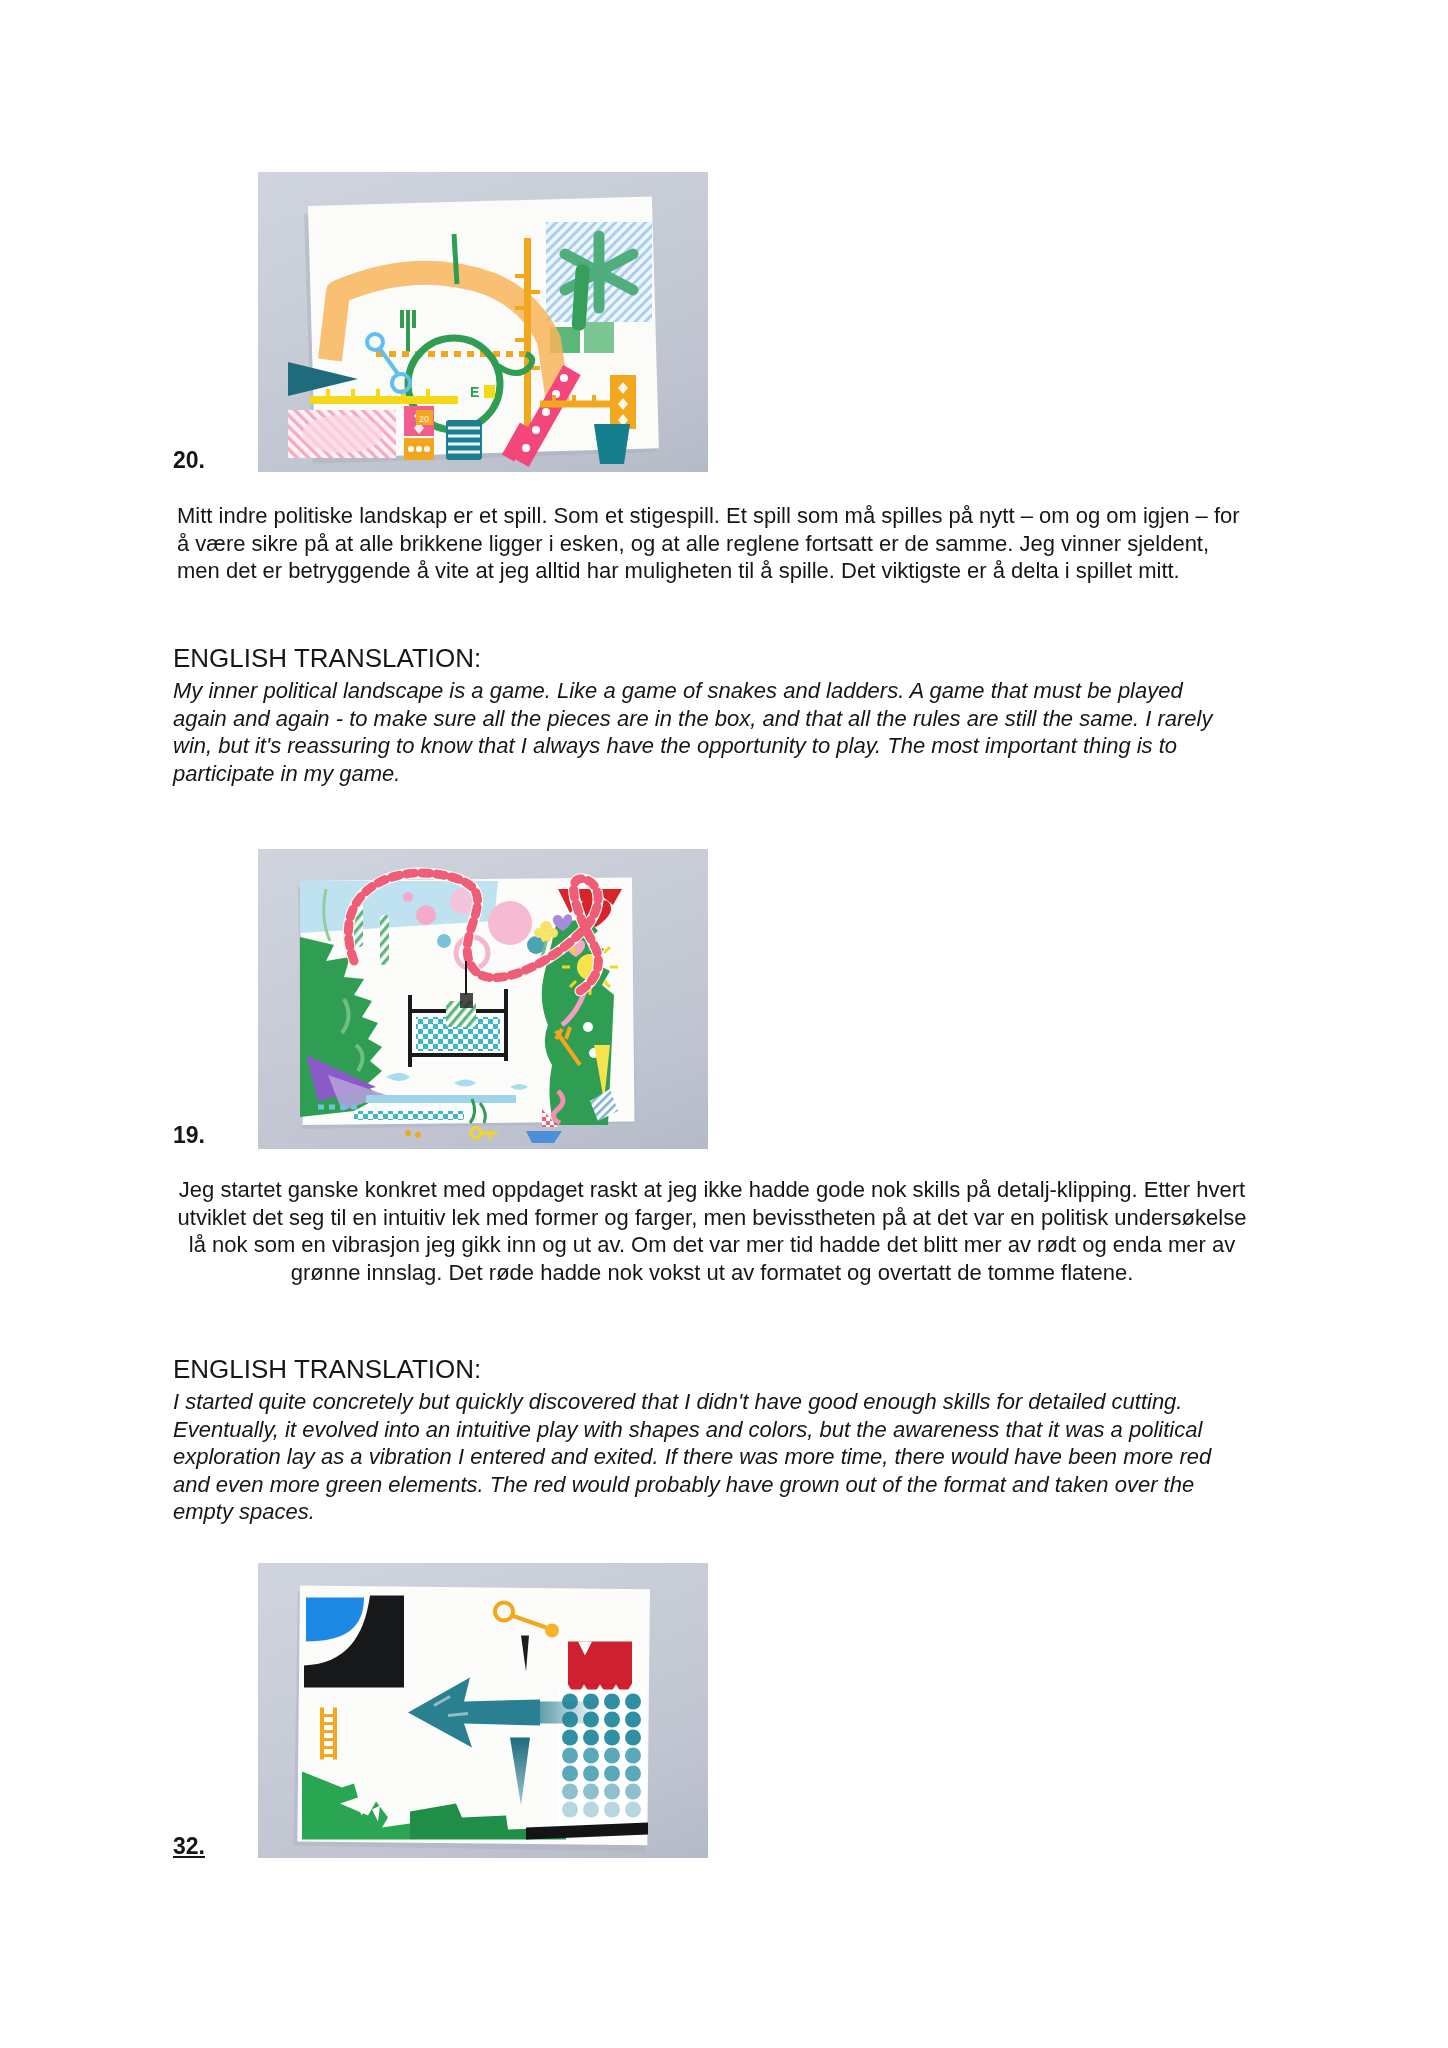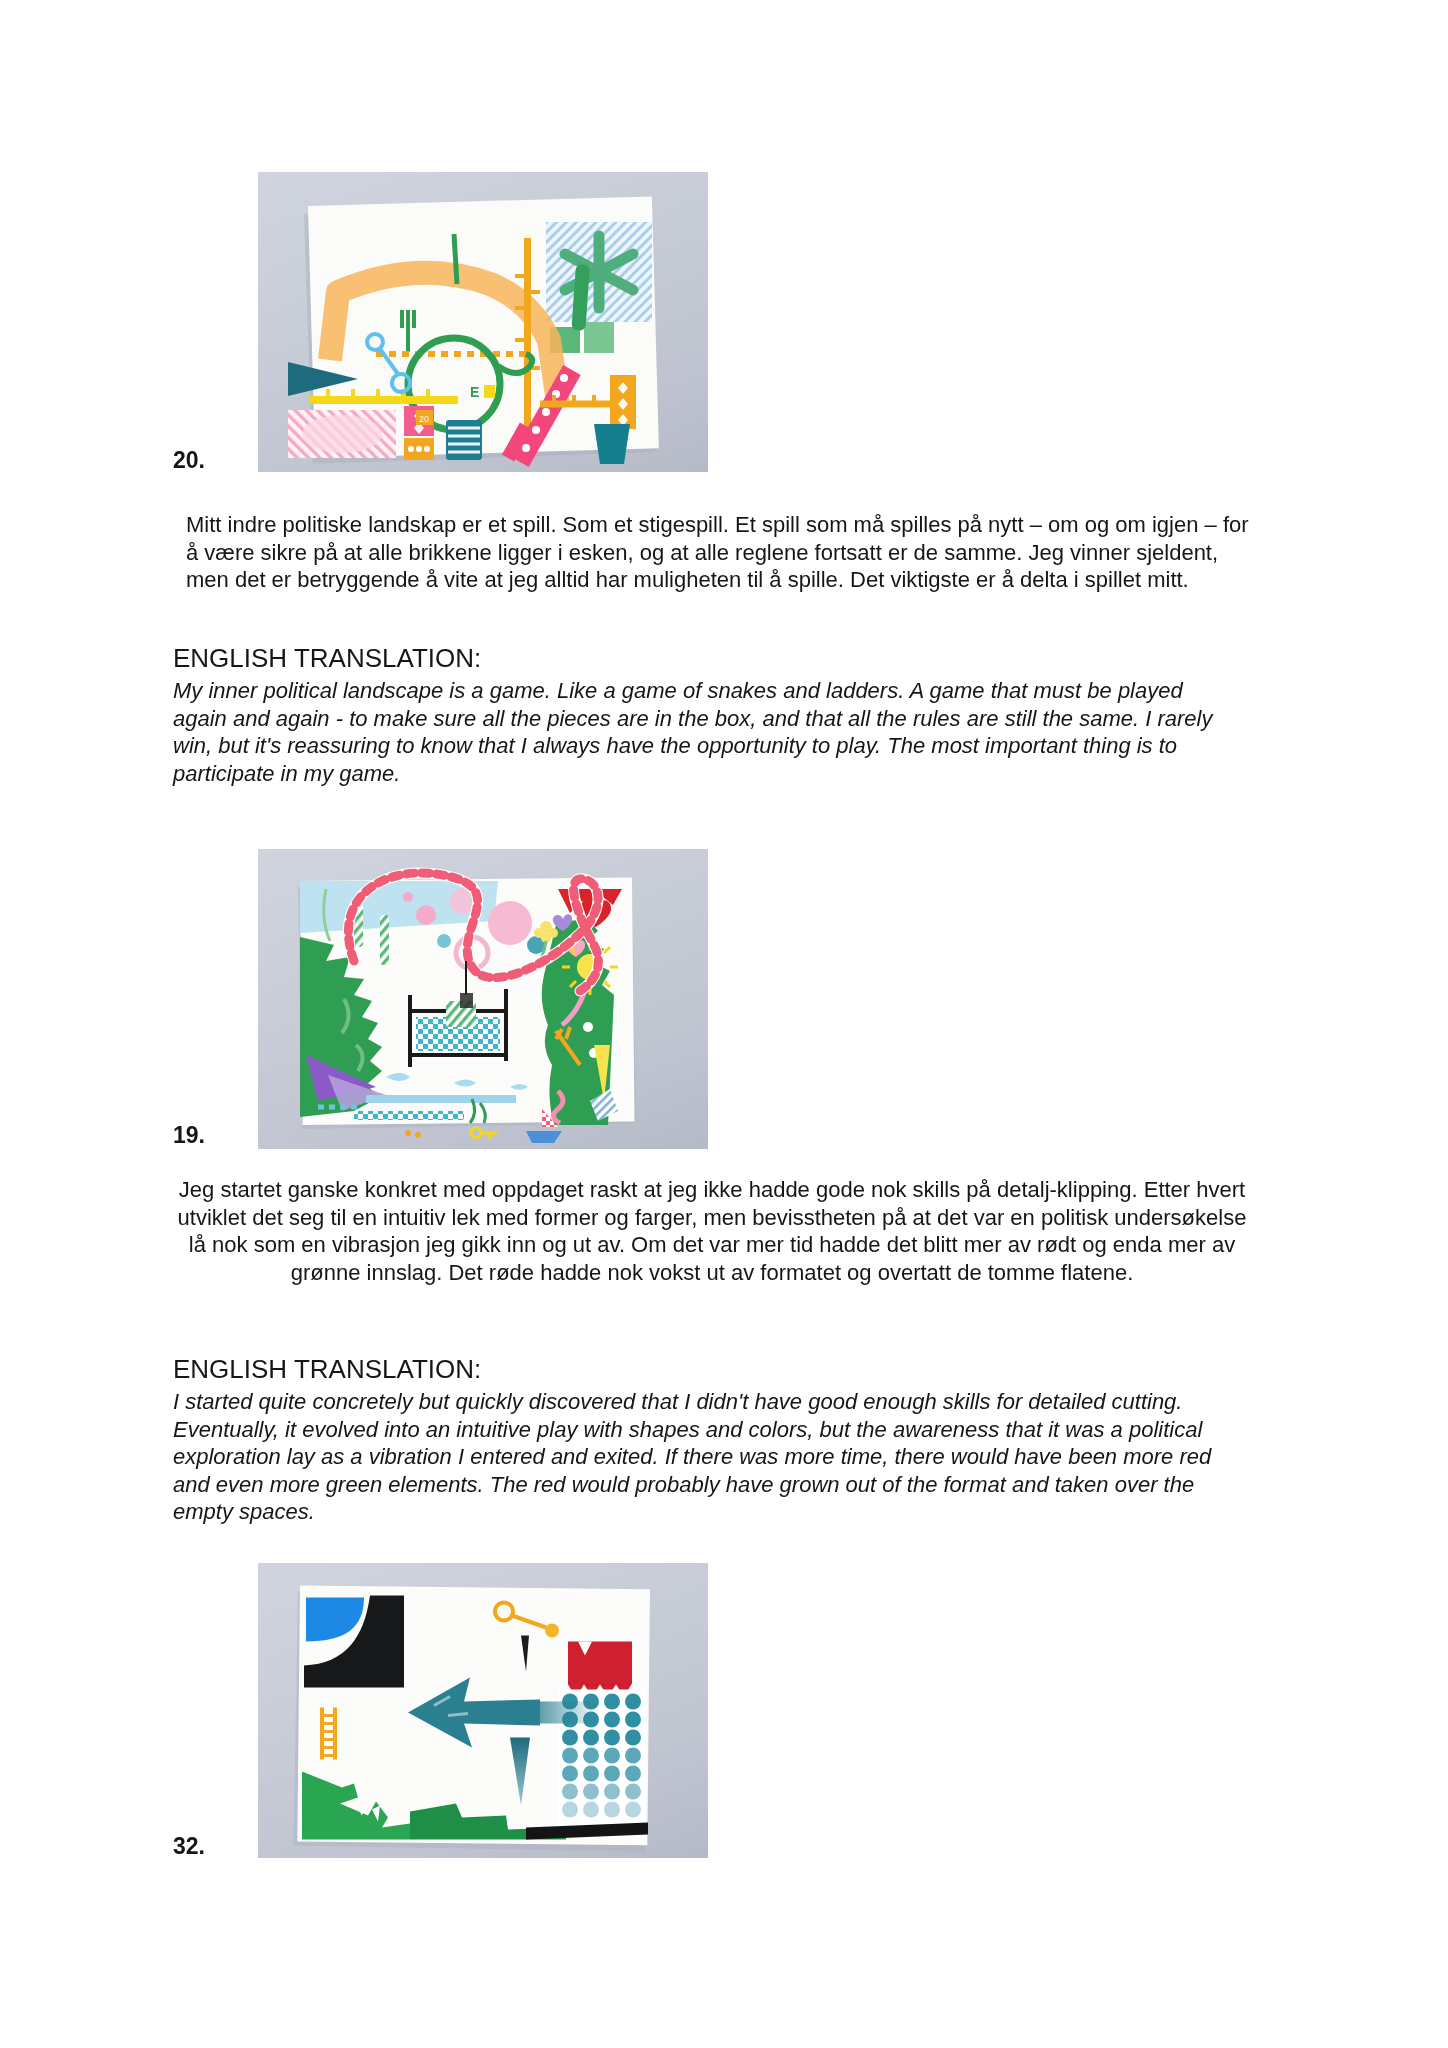--- a/index.html
+++ b/index.html
@@ -9,21 +9,21 @@
   .photo{position:absolute;left:258px;width:450px;height:300px;
          background:linear-gradient(160deg,#d0d4de 0%,#c7ccd7 40%,#bfc4d0 75%,#b4bac6 100%);}
   .photo svg{display:block;width:450px;height:300px;}
   #photo-30{top:172px;}
   #photo-31{top:849px;}
   #photo-32{top:1563px;height:295px;}
 
   .num-label{position:absolute;left:173px;font-size:23px;font-weight:bold;line-height:27px;}
   #label-30{top:447px;}
   #label-31{top:1122px;}
-  #label-32{top:1833px;}
+  #label-32{top:1833px;text-decoration:underline;}
 
   .para{position:absolute;left:173px;width:1078px;font-size:22px;line-height:27.5px;}
   .para.italic{font-style:italic;width:1060px;}
   .t-head{position:absolute;left:173px;font-size:26px;line-height:27px;}
 
   #no-30{top:498px;}
   #head-30{top:645px;}
   #en-30{top:677px;}
   #no-31{top:1176px;text-align:center;}
   #head-31{top:1356px;}
@@ -94,21 +94,21 @@
       <path d="M296,232 v-9 M316,232 v-9 M336,232 v-9 M356,232 v-9" stroke="#f2a71f" stroke-width="4"></path>
       <rect x="352" y="203" width="26" height="54" fill="#f2a71f"></rect>
       <path d="M365,210 l5,6 -5,6 -5,-6 z M365,226 l5,6 -5,6 -5,-6 z M365,242 l5,6 -5,6 -5,-6 z" fill="#fff" opacity="0.9"></path>
       <polygon points="336,252 372,252 366,292 342,292" fill="#157f8d"></polygon>
       <text x="212" y="225" font-size="14" font-weight="bold" fill="#2f9e52" font-family="Liberation Sans, sans-serif">E</text>
       <rect x="226" y="213" width="11" height="13" fill="#f6d916"></rect>
     </svg>
   </figure>
 
   <div class="num-label" id="label-30">20.</div>
-  <p class="para" id="no-30" style="margin:13px">Mitt indre politiske landskap er et spill. Som et stigespill. Et spill som må spilles på nytt – om og om igjen – for å være sikre på at alle brikkene ligger i esken, og at alle reglene fortsatt er de samme. Jeg vinner sjeldent, men det er betryggende å vite at jeg alltid har muligheten til å spille. Det viktigste er å delta i spillet mitt.</p>
+  <p class="para" id="no-30" style="margin:4px">Mitt indre politiske landskap er et spill. Som et stigespill. Et spill som må spilles på nytt – om og om igjen – for å være sikre på at alle brikkene ligger i esken, og at alle reglene fortsatt er de samme. Jeg vinner sjeldent, men det er betryggende å vite at jeg alltid har muligheten til å spille. Det viktigste er å delta i spillet mitt.</p>
   <div class="t-head" id="head-30">ENGLISH TRANSLATION:</div>
   <p class="para italic" id="en-30" style="margin:0">My inner political landscape is a game. Like a game of snakes and ladders. A game that must be played again and again - to make sure all the pieces are in the box, and that all the rules are still the same. I rarely win, but it's reassuring to know that I always have the opportunity to play. The most important thing is to participate in my game.</p>
 
   <figure class="photo" id="photo-31" style="margin:0">
     <svg viewBox="0 0 450 300">
       <defs>
         <pattern id="p2check" width="10" height="10" patternUnits="userSpaceOnUse">
           <rect width="10" height="10" fill="#ffffff"></rect>
           <rect width="5" height="5" fill="#3fb6c9"></rect>
             <rect x="5" y="5" width="5" height="5" fill="#3fb6c9"></rect>

